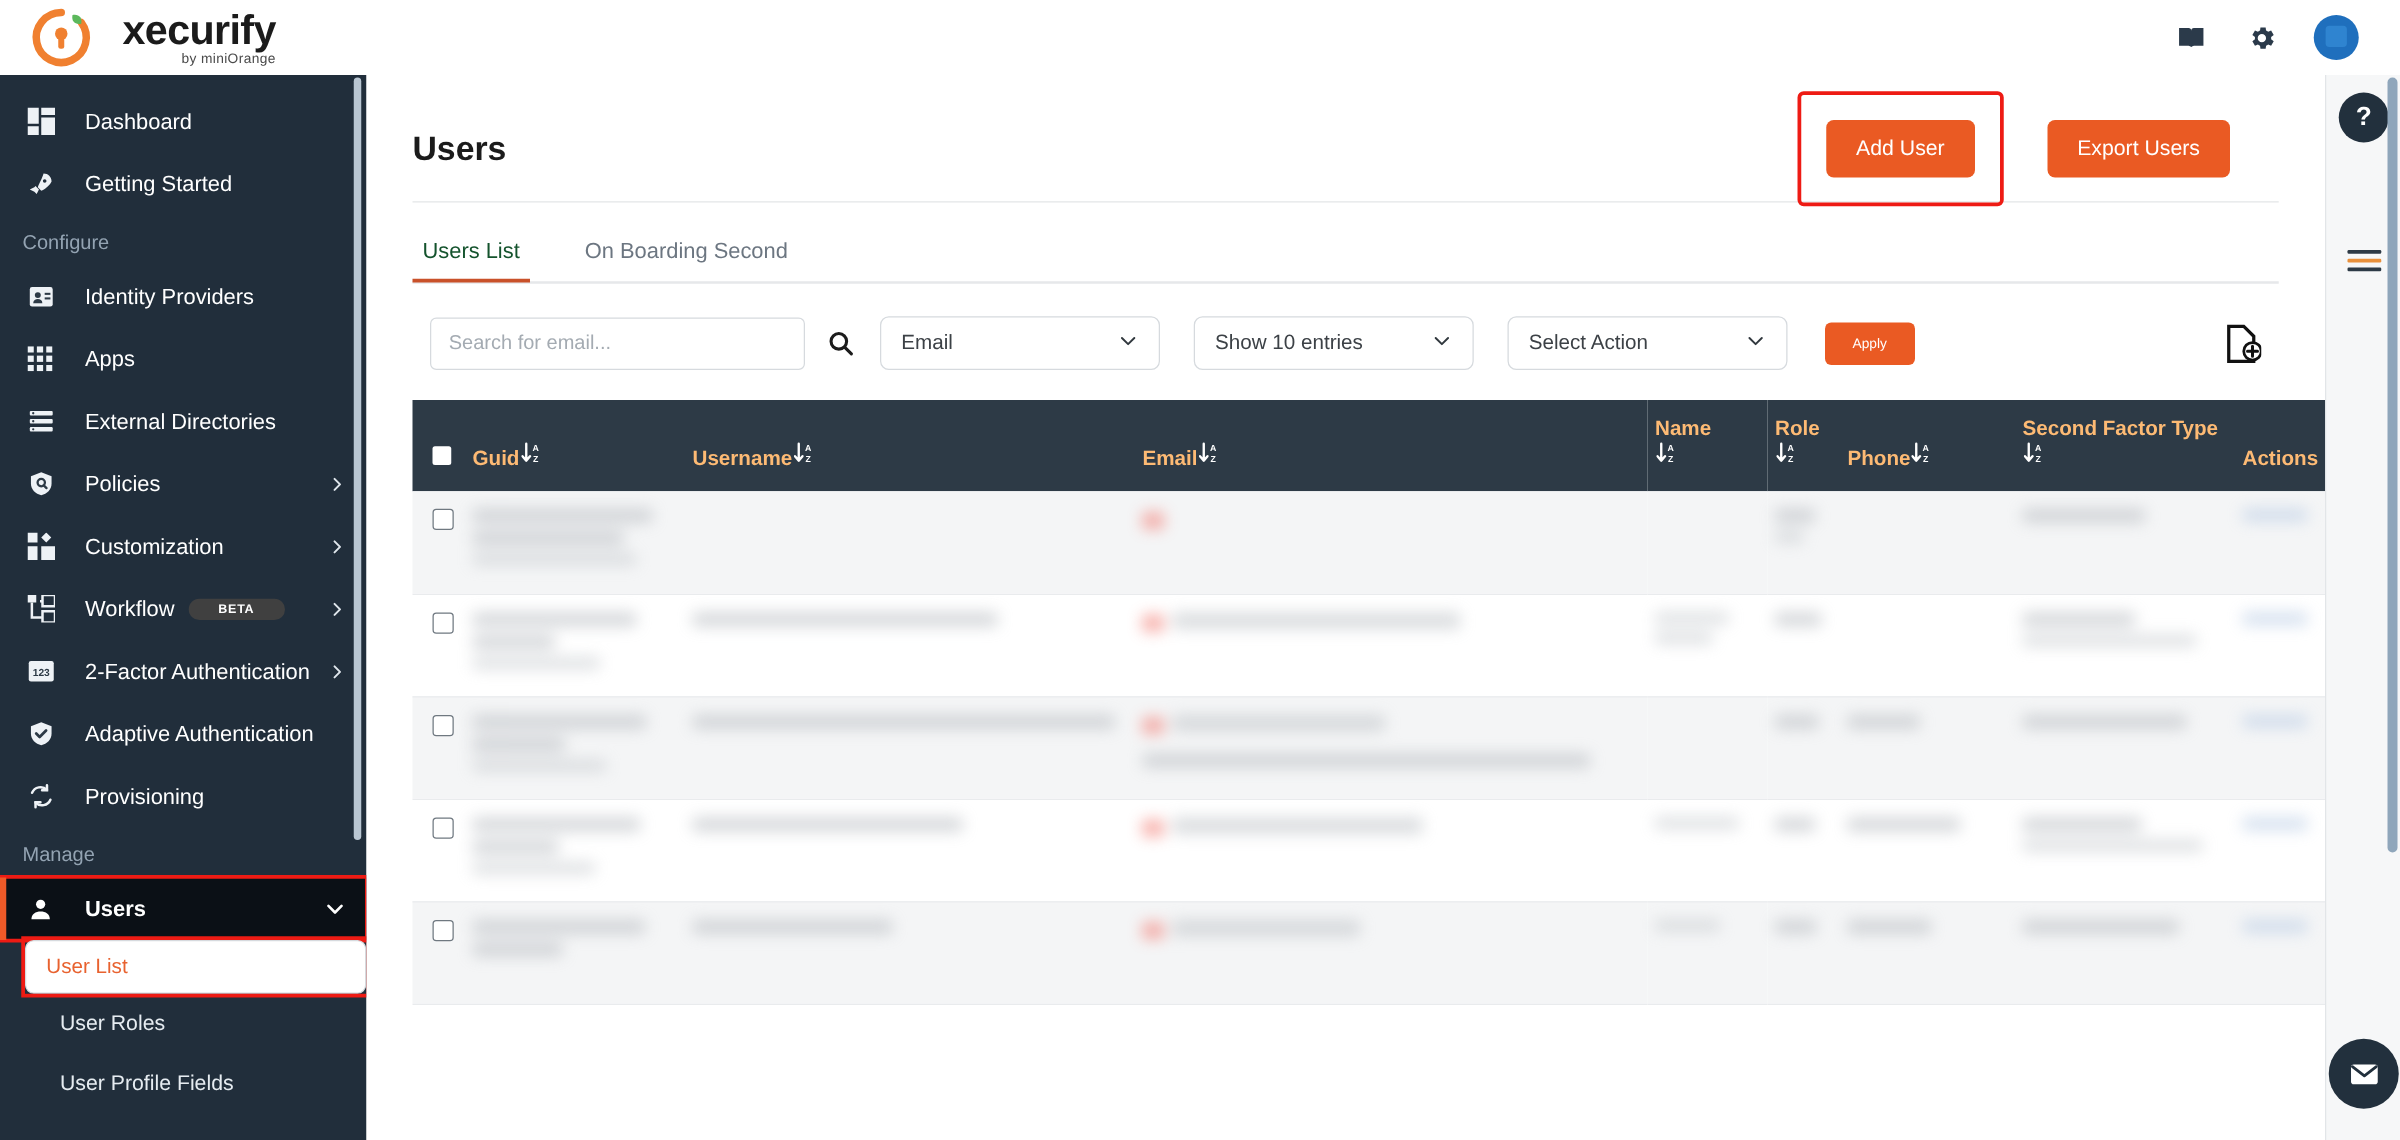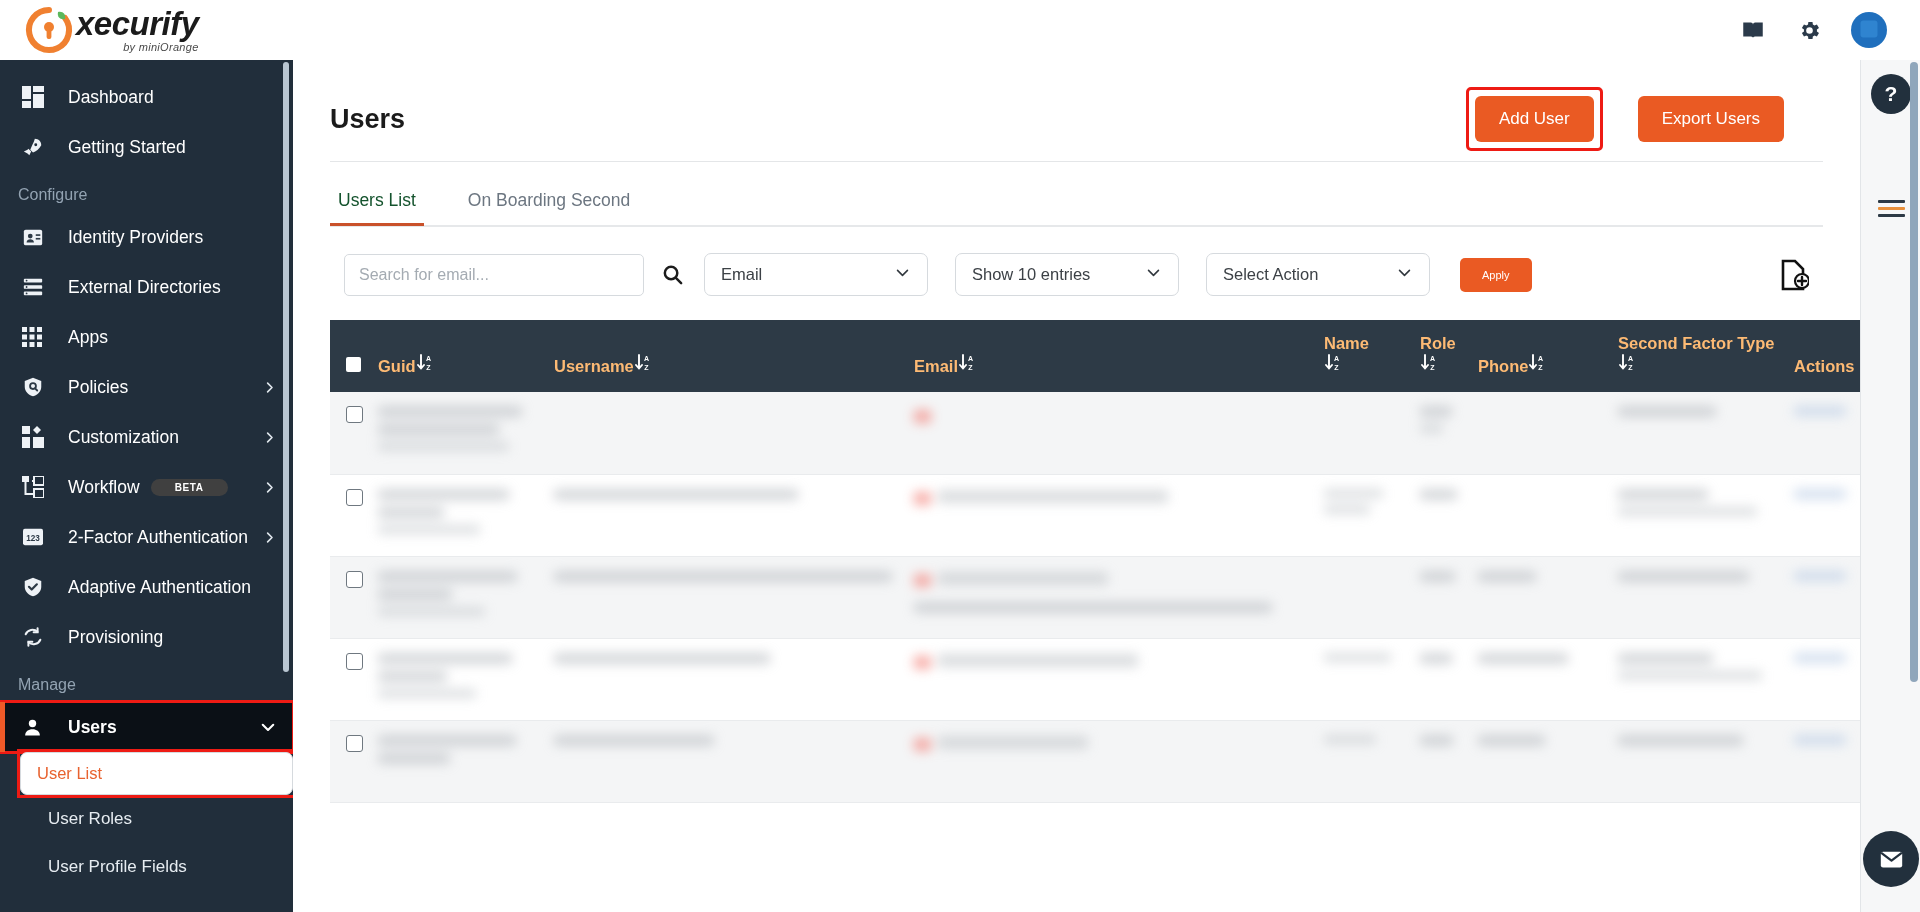--- a/index.html
+++ b/index.html
@@ -13,21 +13,21 @@
   
   .topbar {
     position: absolute; top: 0; left: 0;
     width: 1920px; height: 60px;
     background: #ffffff;
     display: flex; align-items: center;
     z-index: 40;
   }
   .brand { display: flex; align-items: center; padding-left: 22px; width: 293px; }
   .brand-logo { width: 54px; height: 54px; position: relative; flex: none; }
-  .brand-text { margin-left: 0; line-height: 1; font-style: italic; }
+  .brand-text { margin-left: 22px; line-height: 1; }
   .brand-name { font-size: 33px; font-weight: 700; color: #1b1b1b; letter-spacing: -0.5px; }
   .brand-sub { font-size: 11px; color: #4a4a4a; text-align: right; margin-top: 2px; letter-spacing: .3px; }
 
   .topbar-right {
     margin-left: auto; display: flex; align-items: center;
     gap: 28px; padding-right: 33px;
   }
   .top-icon { width: 28px; height: 28px; display: flex; align-items: center; justify-content: center; cursor: pointer; color: #2b3a4a; }
   .avatar {
     width: 36px; height: 36px; border-radius: 50%;
@@ -112,21 +112,21 @@
     height: 90px;
   }
   .page-title { font-size: 27px; font-weight: 700; color: #1b1b1b; }
   .head-actions { margin-left: auto; display: flex; align-items: center; gap: 38px; padding-right: 96px; }
   .btn-orange {
     background: #ea5a23; color: #fff;
     border: none; border-radius: 6px;
     font-size: 17px; font-family: inherit;
     padding: 13px 24px; cursor: pointer; white-space: nowrap;
   }
-  .btn-wrap-hl { outline: 3px solid #ee1b14; padding: 6px; border-radius: 2px; }
+  .btn-wrap-hl { outline: 3px solid #ee1b14; padding: 20px; border-radius: 2px; }
 
   .divider { height: 1px; background: #e4e6e8; margin: 11px 97px 0 37px; }
 
   
   .tabs { display: flex; padding: 0 0 0 37px; margin-top: 22px; position: relative; }
   .tab {
     font-size: 17.5px; color: #6c7681;
     padding: 6px 8px 14px 8px; cursor: pointer; margin-right: 36px;
     position: relative;
   }
@@ -322,47 +322,47 @@
           <path d="M5 18c0-2.4 2-3.6 4-3.6s4 1.2 4 3.6z" fill="#2d3a46"></path>
           <rect x="15" y="9" width="5" height="1.8" fill="#2d3a46"></rect>
           <rect x="15" y="13" width="5" height="1.8" fill="#2d3a46"></rect>
         </svg>
       </span>
       <span class="nav-label">Identity Providers</span>
     </div>
 
     <div class="nav-item">
       <span class="ico">
-        <svg width="22" height="22" viewBox="0 0 24 24" fill="#eef2f6">
-          <rect x="2" y="3" width="20" height="4" rx="1"></rect>
-          <rect x="2" y="10" width="20" height="4" rx="1"></rect>
-          <rect x="2" y="17" width="20" height="4" rx="1"></rect>
-          <circle cx="5" cy="5" r="1" fill="#2d3a46"></circle>
-          <circle cx="5" cy="12" r="1" fill="#2d3a46"></circle>
-          <circle cx="5" cy="19" r="1" fill="#2d3a46"></circle>
-        </svg>
-      </span>
-      <span class="nav-label">External Directories</span>
-    </div>
-
-    <div class="nav-item">
-      <span class="ico">
         <svg width="20" height="20" viewBox="0 0 20 20" fill="#eef2f6">
           <rect x="0" y="0" width="5" height="5"></rect>
             <rect x="7.5" y="0" width="5" height="5"></rect>
             <rect x="15" y="0" width="5" height="5"></rect>
           <rect x="0" y="7.5" width="5" height="5"></rect>
             <rect x="7.5" y="7.5" width="5" height="5"></rect>
             <rect x="15" y="7.5" width="5" height="5"></rect>
           <rect x="0" y="15" width="5" height="5"></rect>
             <rect x="7.5" y="15" width="5" height="5"></rect>
             <rect x="15" y="15" width="5" height="5"></rect>
         </svg>
       </span>
       <span class="nav-label">Apps</span>
+    </div>
+
+    <div class="nav-item">
+      <span class="ico">
+        <svg width="22" height="22" viewBox="0 0 24 24" fill="#eef2f6">
+          <rect x="2" y="3" width="20" height="4" rx="1"></rect>
+          <rect x="2" y="10" width="20" height="4" rx="1"></rect>
+          <rect x="2" y="17" width="20" height="4" rx="1"></rect>
+          <circle cx="5" cy="5" r="1" fill="#2d3a46"></circle>
+          <circle cx="5" cy="12" r="1" fill="#2d3a46"></circle>
+          <circle cx="5" cy="19" r="1" fill="#2d3a46"></circle>
+        </svg>
+      </span>
+      <span class="nav-label">External Directories</span>
     </div>
 
     <div class="nav-item">
       <span class="ico">
         <svg width="22" height="22" viewBox="0 0 24 24">
           <path d="M12 2 3 5.5v6.3C3 17 7 21 12 22c5-1 9-5 9-10.2V5.5z" fill="#eef2f6"></path>
           <circle cx="12" cy="11" r="3.2" fill="none" stroke="#2d3a46" stroke-width="2"></circle>
           <path d="M14.2 13.4l2.4 2.4" stroke="#2d3a46" stroke-width="2" stroke-linecap="round"></path>
         </svg>
       </span>

